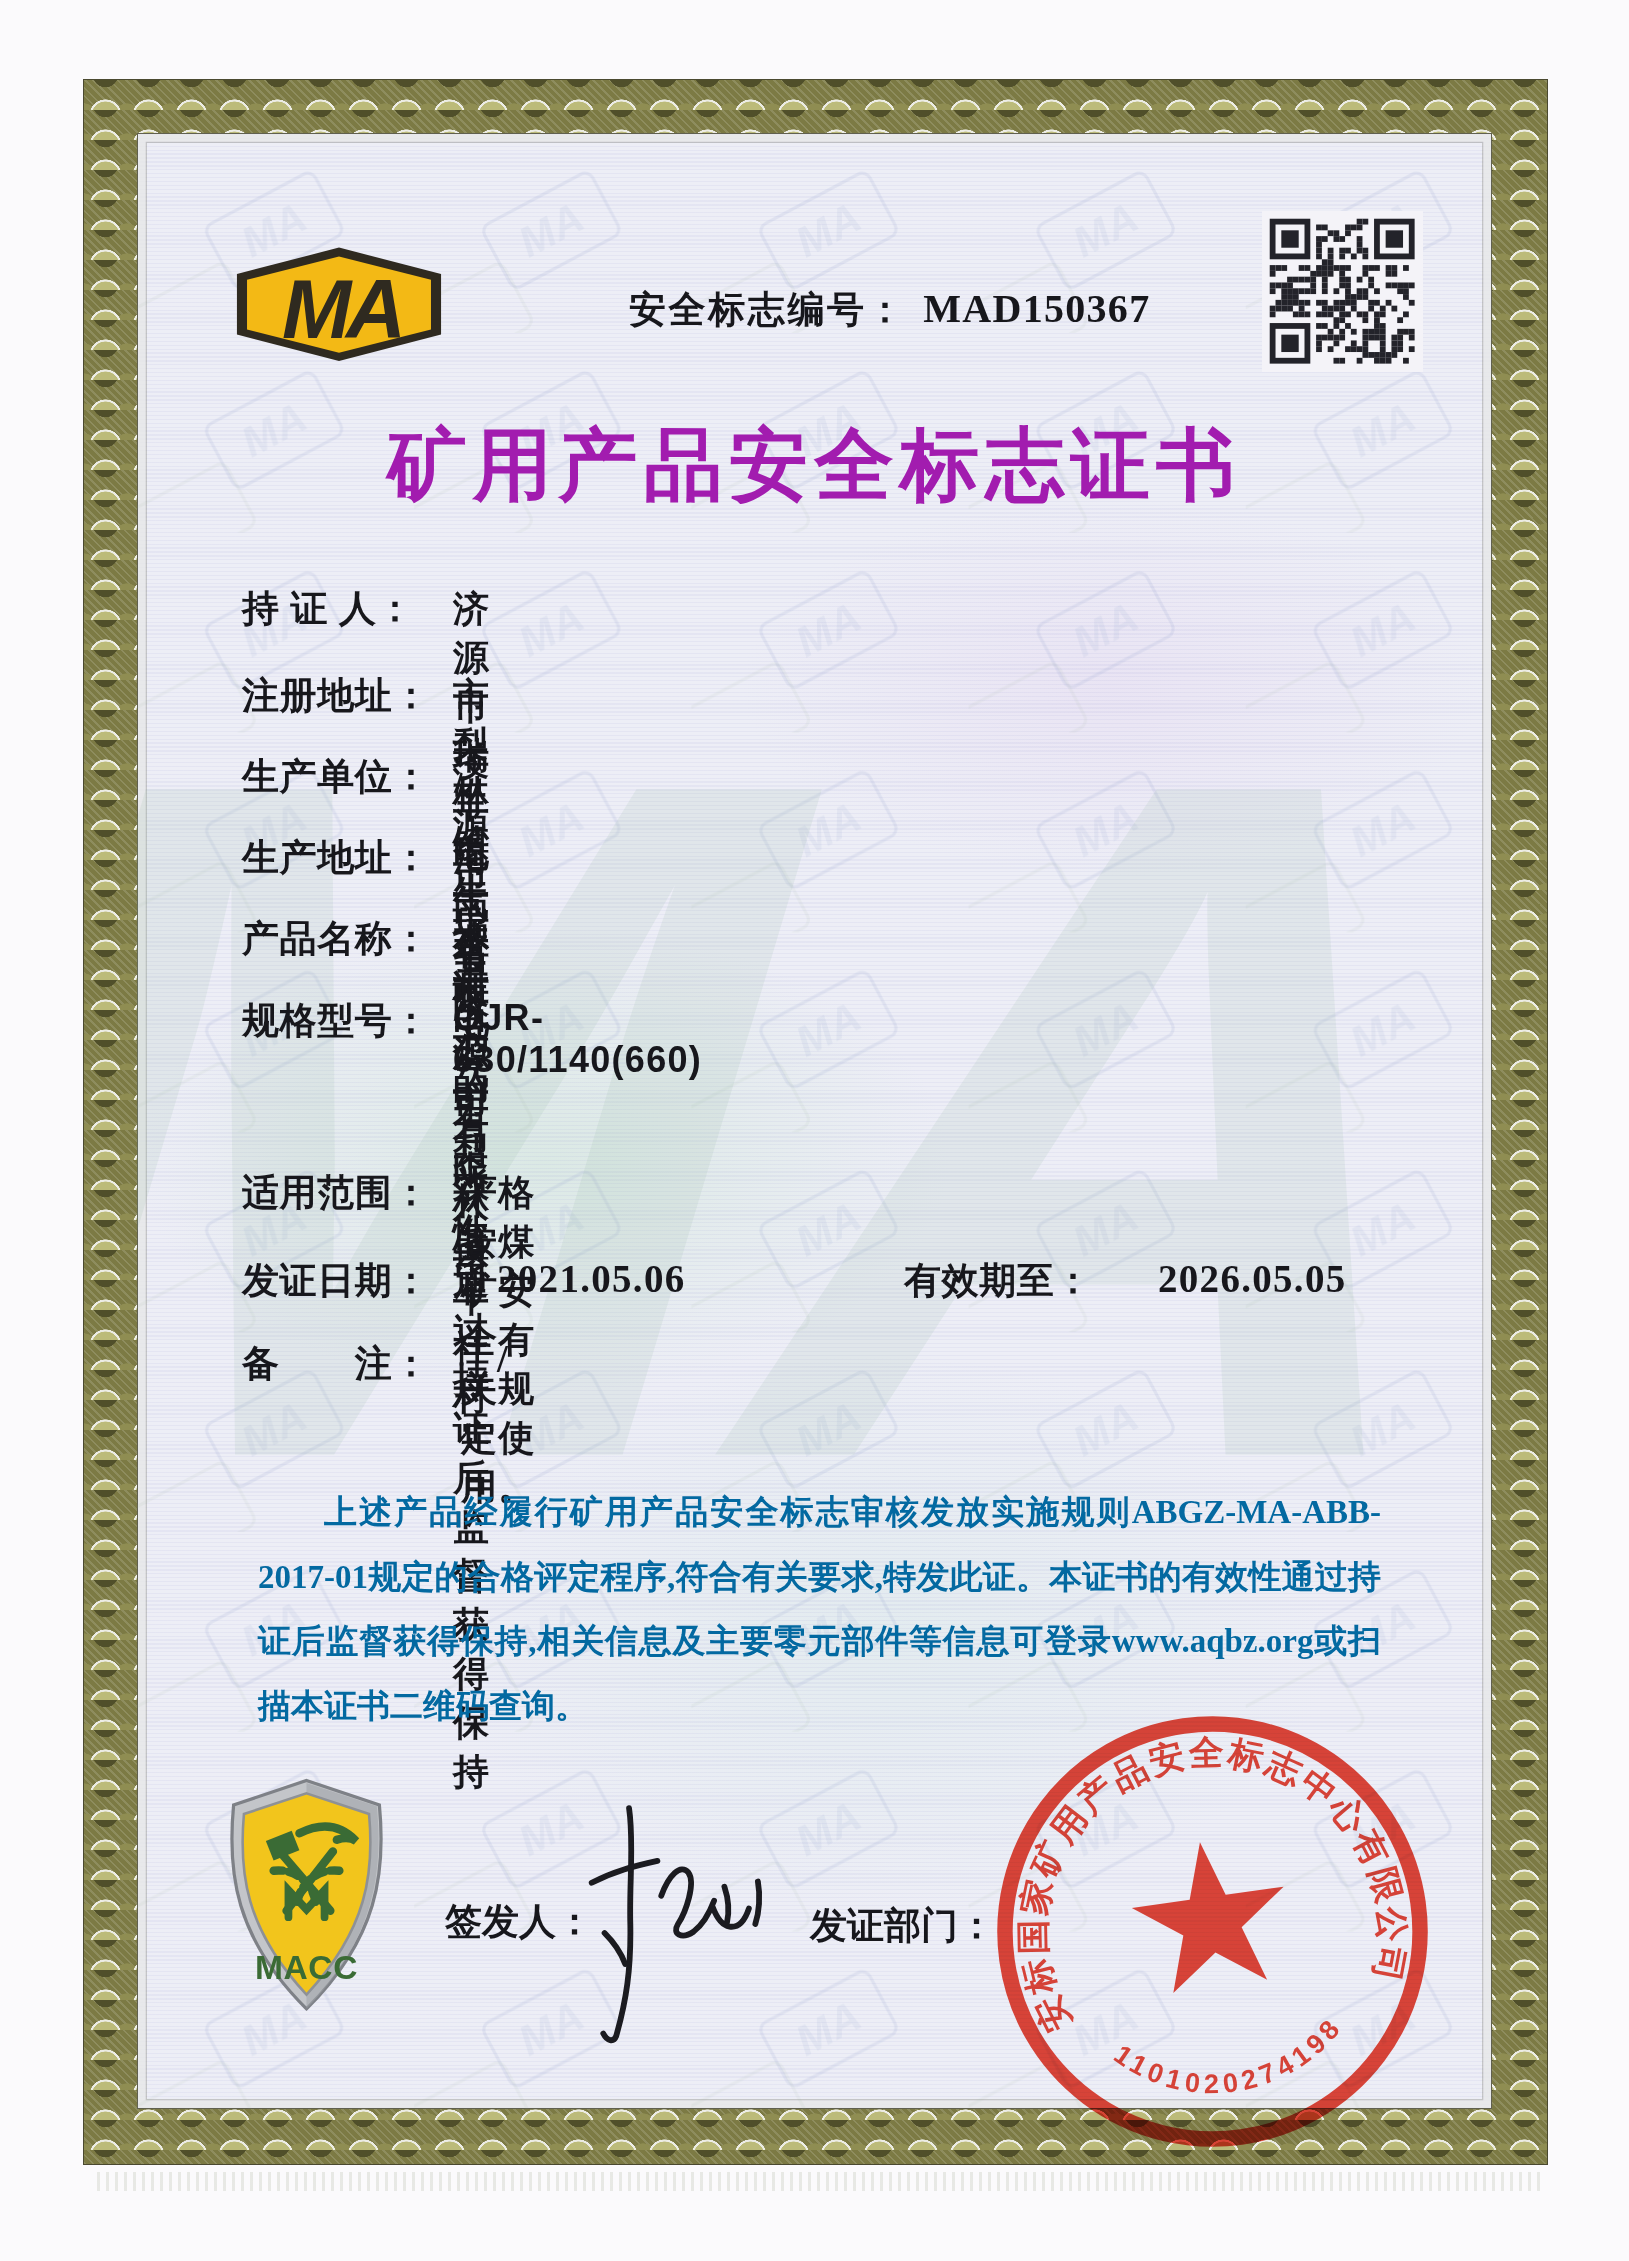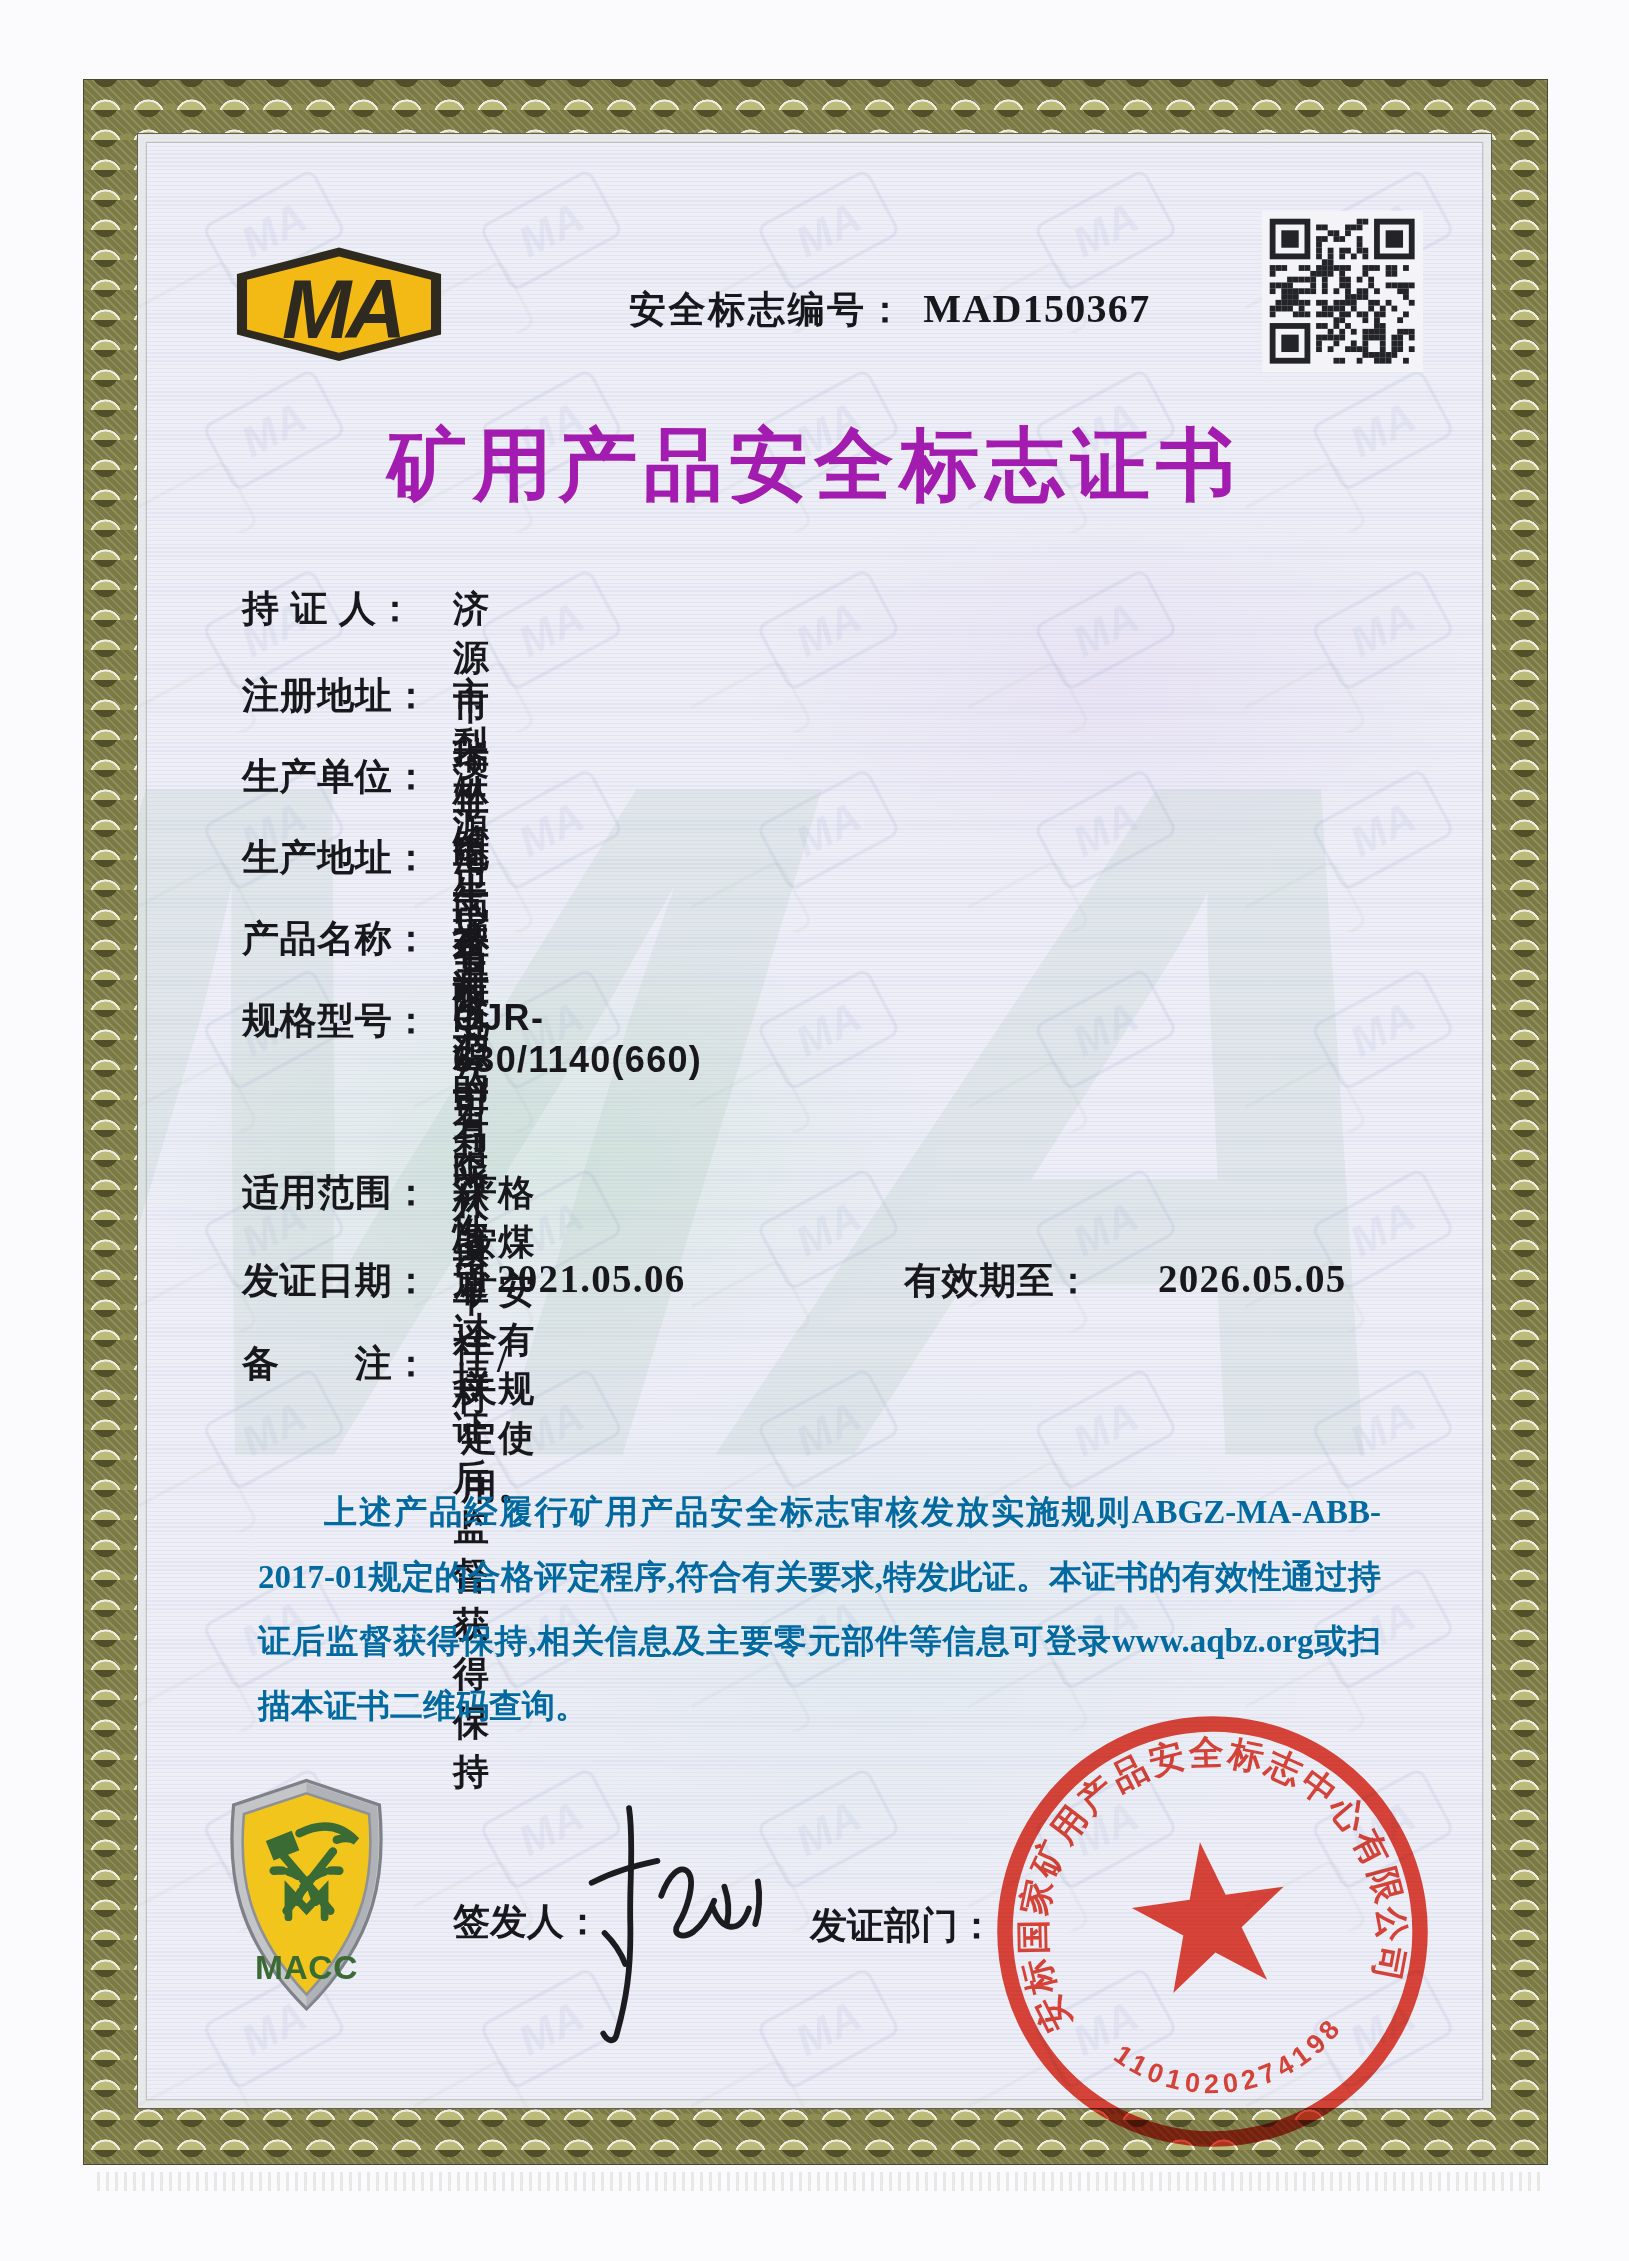--- a/index.html
+++ b/index.html
@@ -61,21 +61,21 @@
   .std-val{width:690px; line-height:1.32; font-size:34px !important; letter-spacing:0 !important;}
   
   .statement{
     position:absolute; left:258px; top:1480px; width:1123px; margin:0;
     font-family:"Liberation Serif","DejaVu Serif",serif;
     font-size:33px; font-weight:700; line-height:1.96; text-align:justify; text-indent:2em;
     color:#0369a1;
   }
   
   .macc-shield{position:absolute; left:222px; top:1774px; width:169px; height:240px;}
-  .issuer-label{position:absolute; left:445px; top:1897px; font-size:37px; font-weight:800;margin-left:8px;}
+  .issuer-label{position:absolute; left:445px; top:1897px; font-size:37px; font-weight:800;}
   .signature{position:absolute; left:567px; top:1781px; width:213px; height:277px;}
   .dept-label{position:absolute; left:810px; top:1901px; font-size:37px; font-weight:800;}
   .seal{position:absolute; left:985px; top:1704px; width:455px; height:455px; mix-blend-mode:multiply; opacity:.93;}
 </style>
 </head>
 <body>
 
 <div class="page">
 
   <div class="border-frame"></div>

